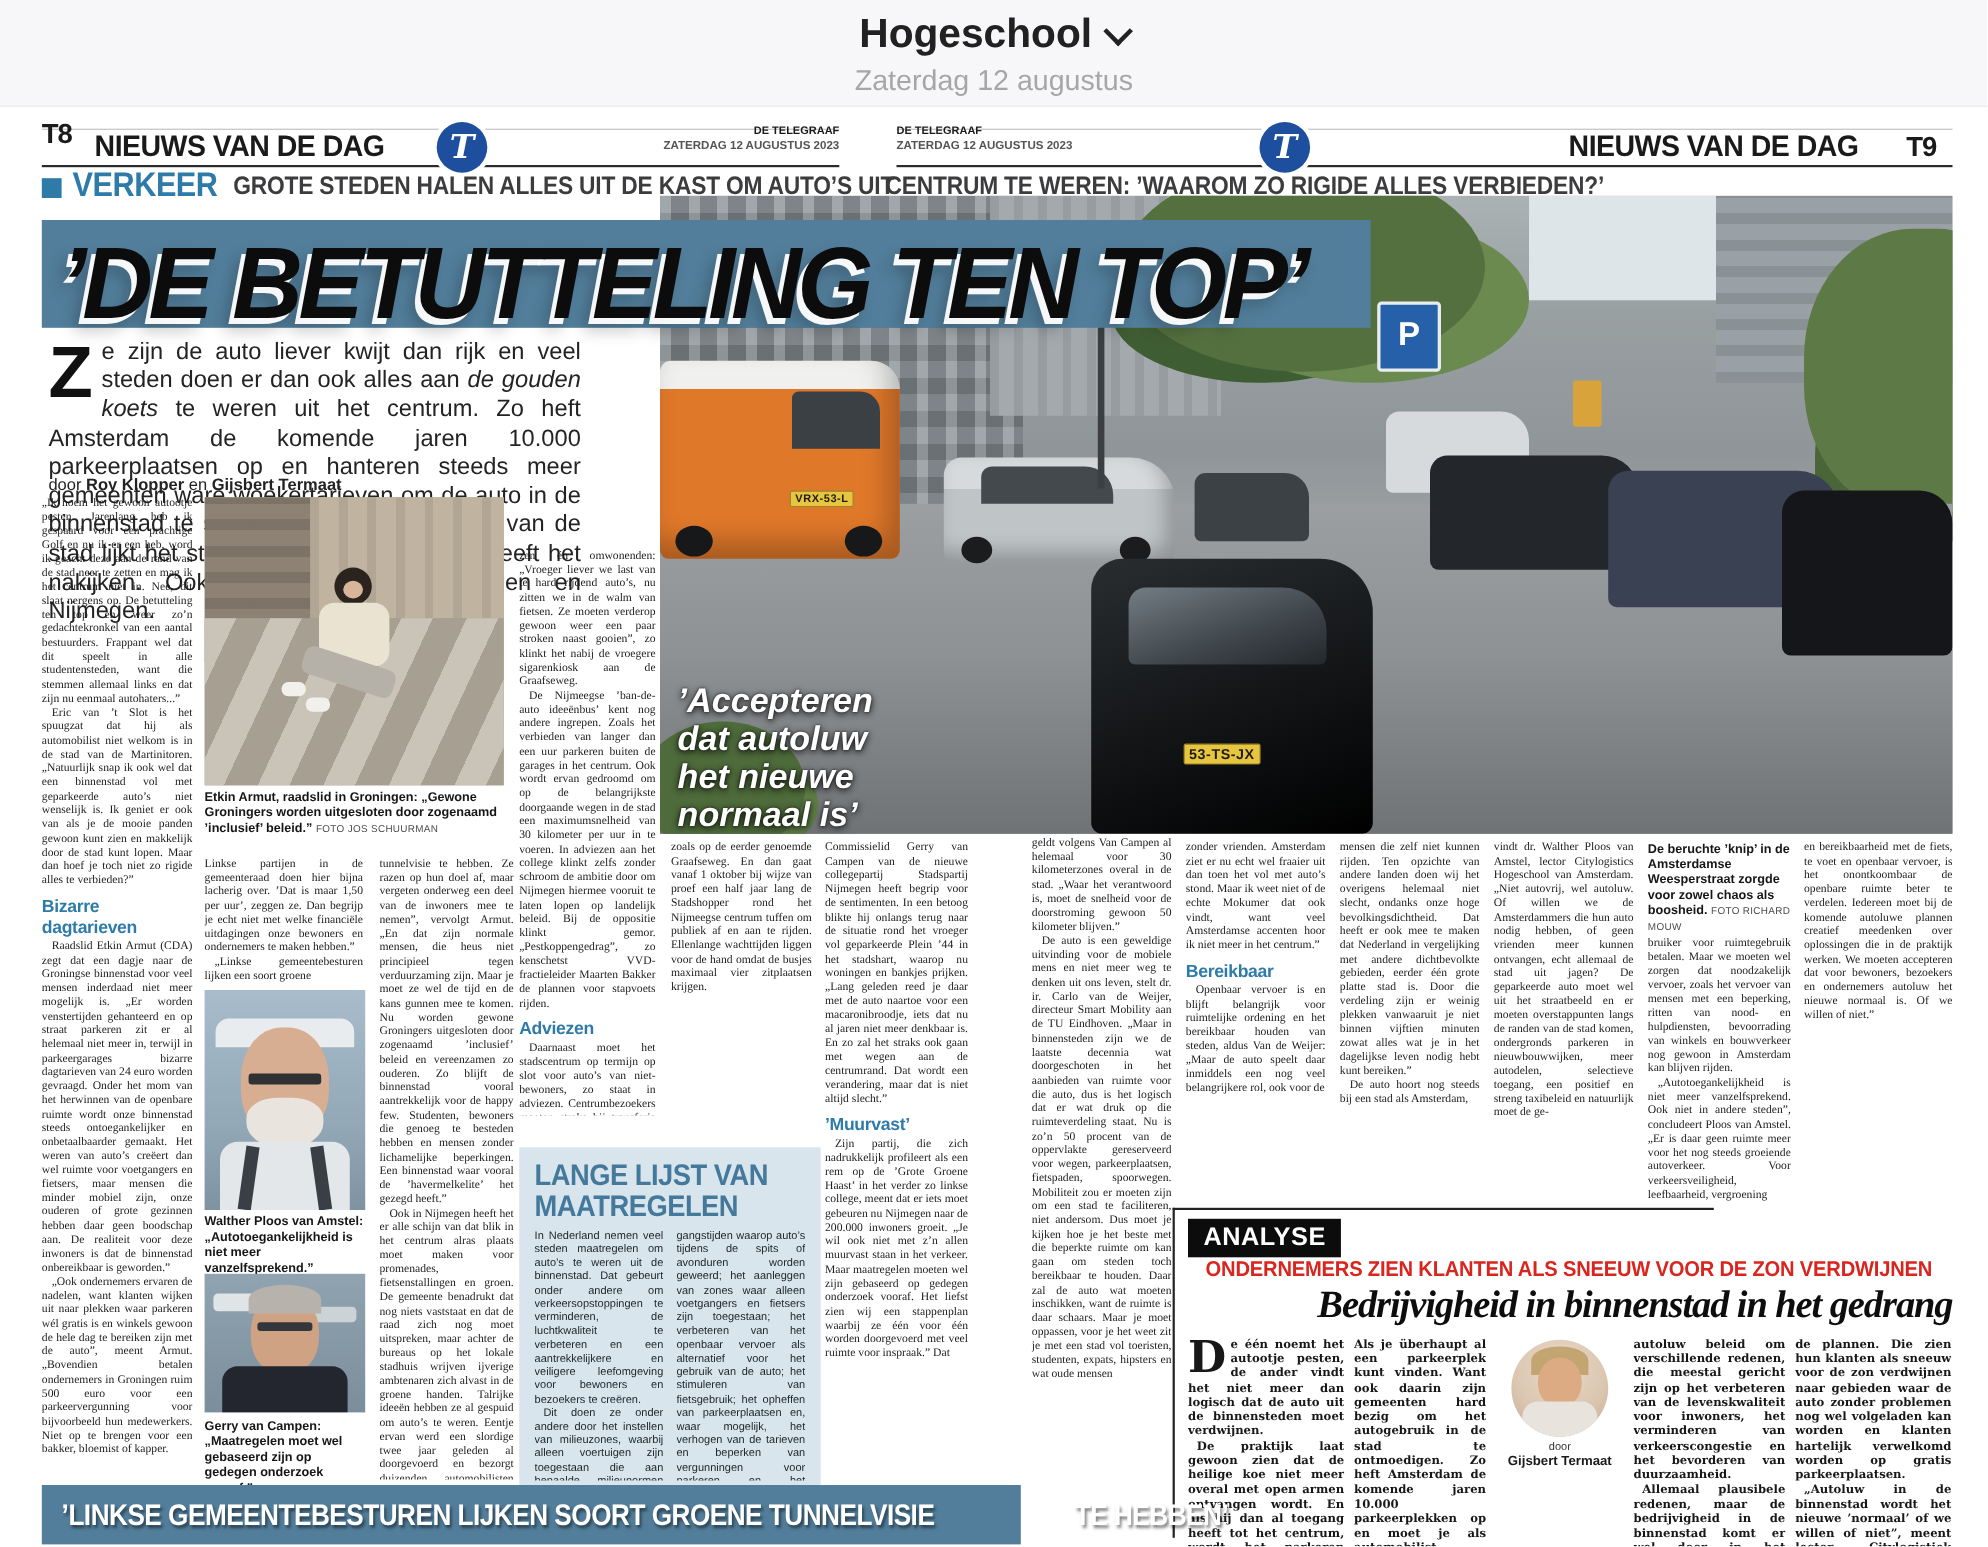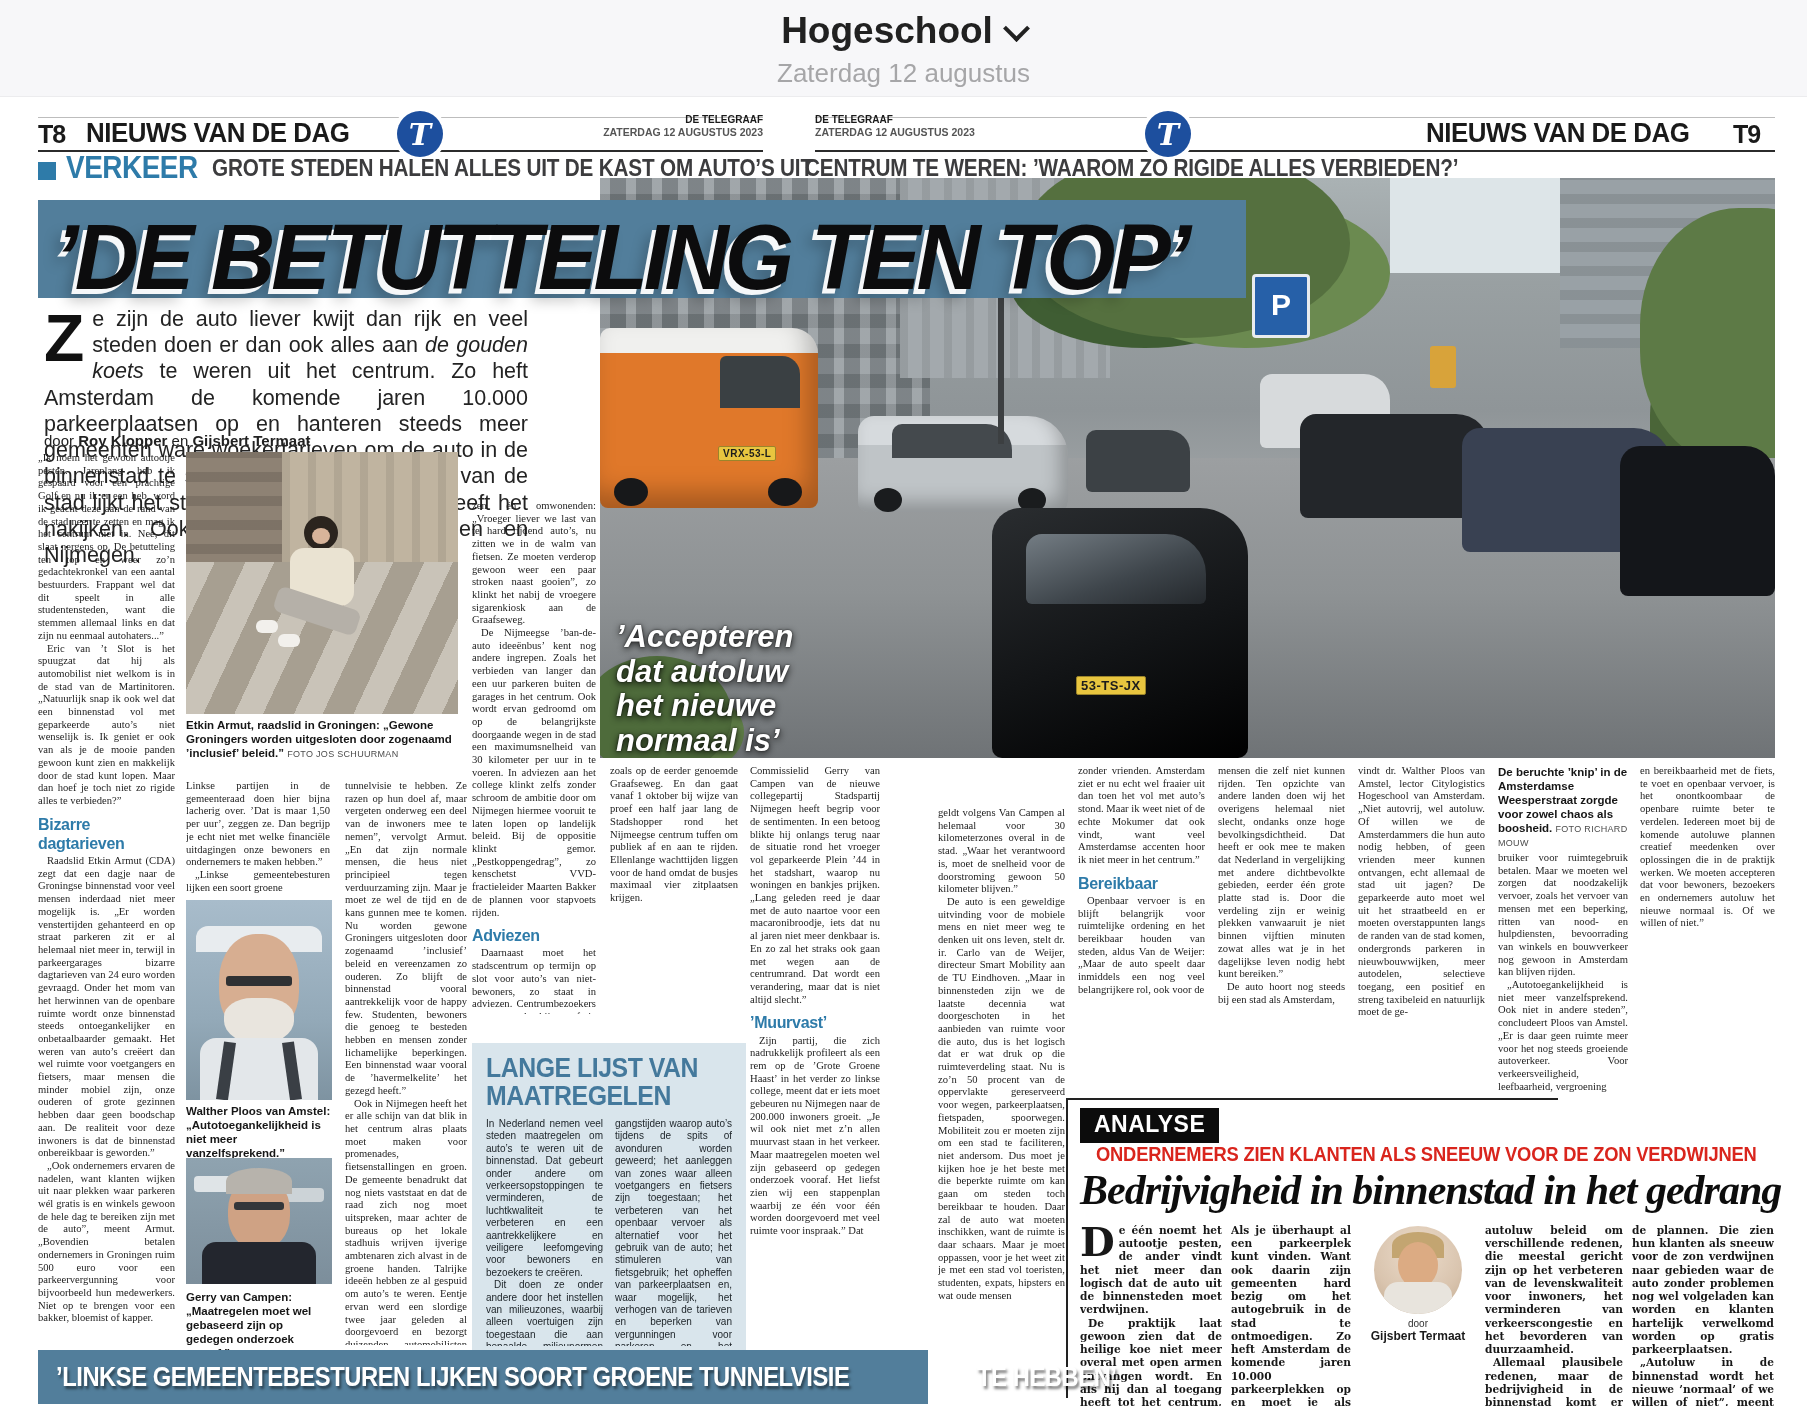--- a/index.html
+++ b/index.html
@@ -62,21 +62,21 @@
           transform:scaleX(.92);transform-origin:left;white-space:nowrap;}
   .mcols{display:flex;gap:12px;margin-top:8px;height:228px;overflow:hidden;}
   .mcol{flex:1;font-size:10px;line-height:1.24;font-weight:400;text-align:justify;color:#20272c;overflow:hidden;}
   .mcol .bp{text-indent:8px;}
   .mcol .bp:first-child{text-indent:0;}
   
   .atag{display:inline-block;background:#0c0c0c;color:#fff;font-size:23px;font-weight:900;
         padding:3px 14px 5px 14px;letter-spacing:.5px;}
   .akick{display:inline-block;color:#d9251d;font-size:19.5px;font-weight:900;letter-spacing:-0.2px;
          transform:scaleX(.94);transform-origin:left;white-space:nowrap;margin-left:16px;}
-  .ahead{font-family:"Liberation Serif",serif;font-style:italic;font-weight:700;font-size:42px;
+  .ahead{font-family:"Liberation Serif",serif;font-style:italic;font-weight:700;font-size:35px;
          color:#0d0d0d;letter-spacing:-1px;white-space:nowrap;text-align:right;}
   .acols{display:flex;gap:9px;margin-top:10px;height:200px;overflow:hidden;}
   .acol{font-family:"DejaVu Serif",serif;font-size:10.6px;font-weight:700;line-height:1.25;
         text-align:justify;color:#181818;overflow:hidden;}
   .acol .bp{text-indent:8px;}
   .acol .bp:first-child{text-indent:0;}
   .aphoto{width:116px;flex:none;text-align:center;}
   .acircle{width:88px;height:88px;border-radius:50%;margin:2px auto 4px auto;position:relative;overflow:hidden;
            background:radial-gradient(circle at 50% 30%,#ecdccb 0%,#d9c4ae 60%,#bfa88e 100%);}
   .acircle .hair{position:absolute;left:18px;top:6px;width:52px;height:26px;border-radius:50% 50% 0 0;background:#c3a571;}
@@ -100,21 +100,21 @@
 <div class="stage">
 
   <div class="abs topbar"></div>
   <div class="abs vtitle">
     <span>Hogeschool</span><span class="chev"></span>
   </div>
   <div class="abs vdate">Zaterdag 12 augustus</div>
 
   <div class="abs rulethin" style="left:38px;top:117px;width:725px;"></div>
   <div class="abs rule" style="left:38px;top:150px;width:725px;"></div>
-  <div class="abs pgnum" style="left:38px;top:120px;">T8</div>
+  <div class="abs pgnum" style="left:38px;top:108px;">T8</div>
   <div class="abs nvdd" style="left:86px;top:118px;">NIEUWS VAN DE DAG</div>
   <div class="abs logo" style="left:397px;top:111px;">
       <span>T</span>
     </div>
   <div class="abs cred" style="left:520px;top:114px;width:243px;text-align:right;">
     <div class="c1">DE TELEGRAAF</div>
     <div class="c2">ZATERDAG 12 AUGUSTUS 2023</div>
   </div>
 
   <div class="abs rulethin" style="left:815px;top:117px;width:960px;"></div>
@@ -275,21 +275,21 @@
         </div>
     </div>
   </div>
 
   <div class="abs ncol" style="left:750px;top:765px;width:130px;height:580px;">
       <p class="bp">Commissielid Gerry van Campen van de nieuwe collegepartij Stadspartij Nijmegen heeft begrip voor de sentimenten. In een betoog blikte hij onlangs terug naar de situatie rond het vroeger vol geparkeerde Plein ’44 in het stadshart, waarop nu woningen en bankjes prijken. „Lang geleden reed je daar met de auto naartoe voor een macaronibroodje, iets dat nu al jaren niet meer denkbaar is. En zo zal het straks ook gaan met wegen aan de centrumrand. Dat wordt een verandering, maar dat is niet altijd slecht.”</p>
       <h4 class="sub">’Muurvast’</h4>
       <p class="bp">Zijn partij, die zich nadrukkelijk profileert als een rem op de ’Grote Groene Haast’ in het verder zo linkse college, meent dat er iets moet gebeuren nu Nijmegen naar de 200.000 inwoners groeit. „Je wil ook niet met z’n allen muurvast staan in het verkeer. Maar maatregelen moeten wel zijn gebaseerd op gedegen onderzoek vooraf. Het liefst zien wij een stappenplan waarbij ze één voor één worden doorgevoerd met veel ruimte voor inspraak.” Dat</p>
     </div>
 
-  <div class="abs ncol" style="left:938px;top:807px;width:127px;height:580px;">
+  <div class="abs ncol" style="left:938px;top:761px;width:127px;height:580px;">
       <p class="bp">geldt volgens Van Campen al helemaal voor 30 kilometerzones overal in de stad. „Waar het verantwoord is, moet de snelheid voor de doorstroming gewoon 50 kilometer blijven.”</p>
       <p class="bp">De auto is een geweldige uitvinding voor de mobiele mens en niet meer weg te denken uit ons leven, stelt dr. ir. Carlo van de Weijer, directeur Smart Mobility aan de TU Eindhoven. „Maar in binnensteden zijn we de laatste decennia wat doorgeschoten in het aanbieden van ruimte voor die auto, dus is het logisch dat er wat druk op die ruimteverdeling staat. Nu is zo’n 50 procent van de oppervlakte gereserveerd voor wegen, parkeerplaatsen, fietspaden, spoorwegen. Mobiliteit zou er moeten zijn om een stad te faciliteren, niet andersom. Dus moet je kijken hoe je het beste met die beperkte ruimte om kan gaan om steden toch bereikbaar te houden. Daar zal de auto wat moeten inschikken, want de ruimte is daar schaars. Maar je moet oppassen, voor je het weet zit je met een stad vol toeristen, studenten, expats, hipsters en wat oude mensen</p>
     </div>
   <div class="abs ncol" style="left:1078px;top:765px;width:127px;height:328px;">
       <p class="bp">zonder vrienden. Amsterdam ziet er nu echt wel fraaier uit dan toen het vol met auto’s stond. Maar ik weet niet of de echte Mokumer dat ook vindt, want veel Amsterdamse accenten hoor ik niet meer in het centrum.”</p>
       <h4 class="sub">Bereikbaar</h4>
       <p class="bp">Openbaar vervoer is en blijft belangrijk voor ruimtelijke ordening en het bereikbaar houden van steden, aldus Van de Weijer: „Maar de auto speelt daar inmiddels een nog veel belangrijkere rol, ook voor de</p>
     </div>
   <div class="abs ncol" style="left:1218px;top:765px;width:127px;height:328px;">
       <p class="bp">mensen die zelf niet kunnen rijden. Ten opzichte van andere landen doen wij het overigens helemaal niet slecht, ondanks onze hoge bevolkingsdichtheid. Dat heeft er ook mee te maken dat Nederland in vergelijking met andere dichtbevolkte gebieden, eerder één grote platte stad is. Door die verdeling zijn er weinig plekken vanwaaruit je niet binnen vijftien minuten zowat alles wat je in het dagelijkse leven nodig hebt kunt bereiken.”</p>

